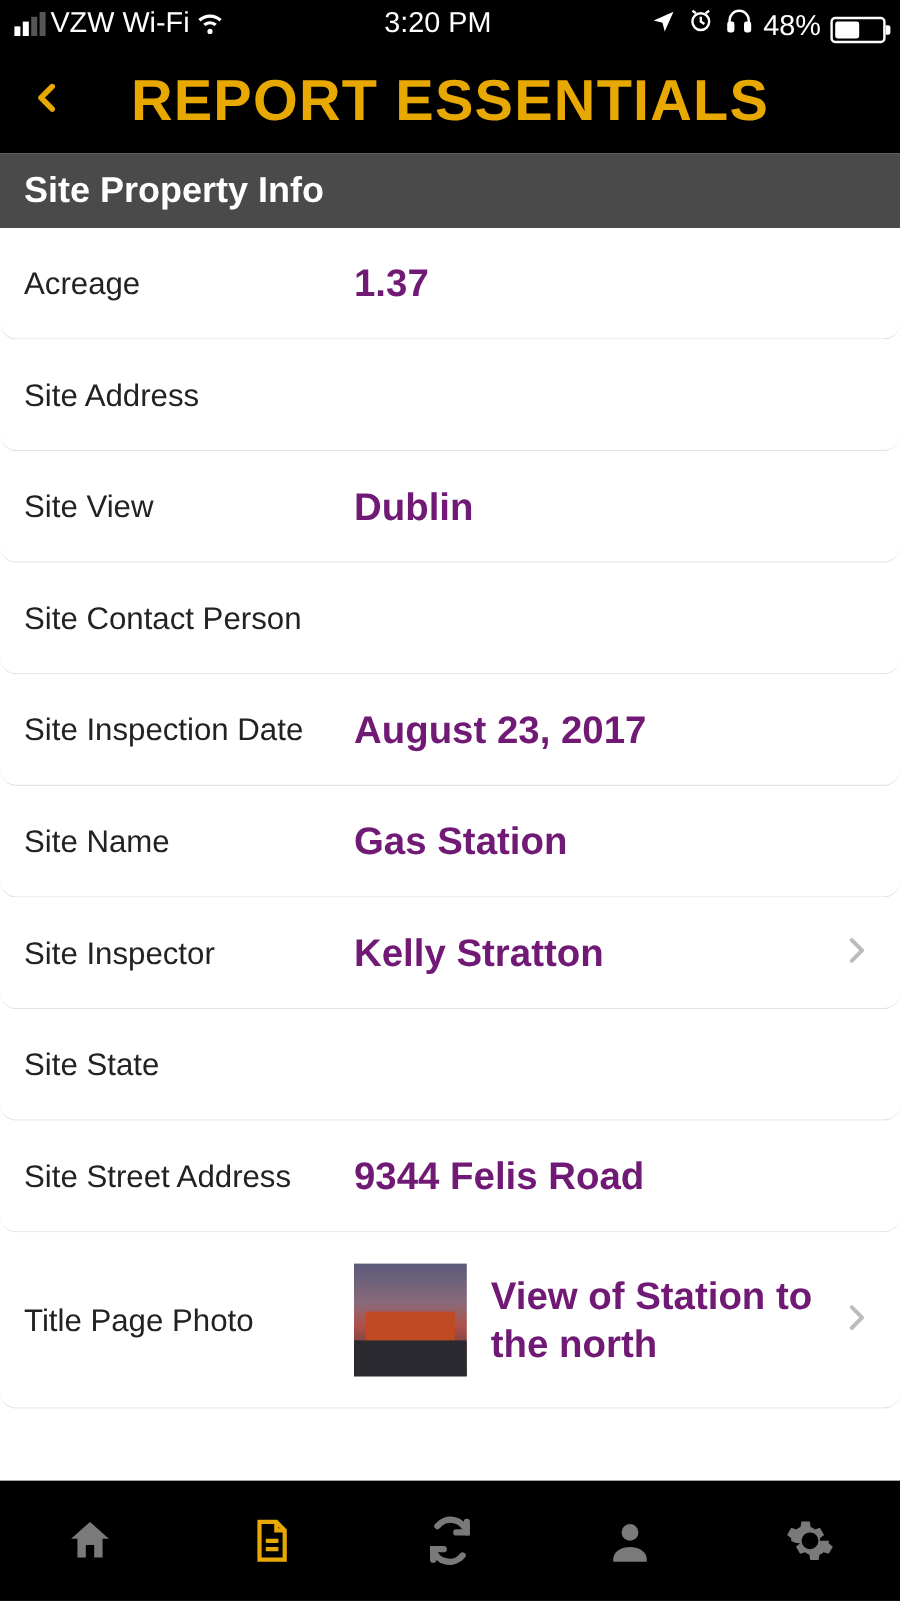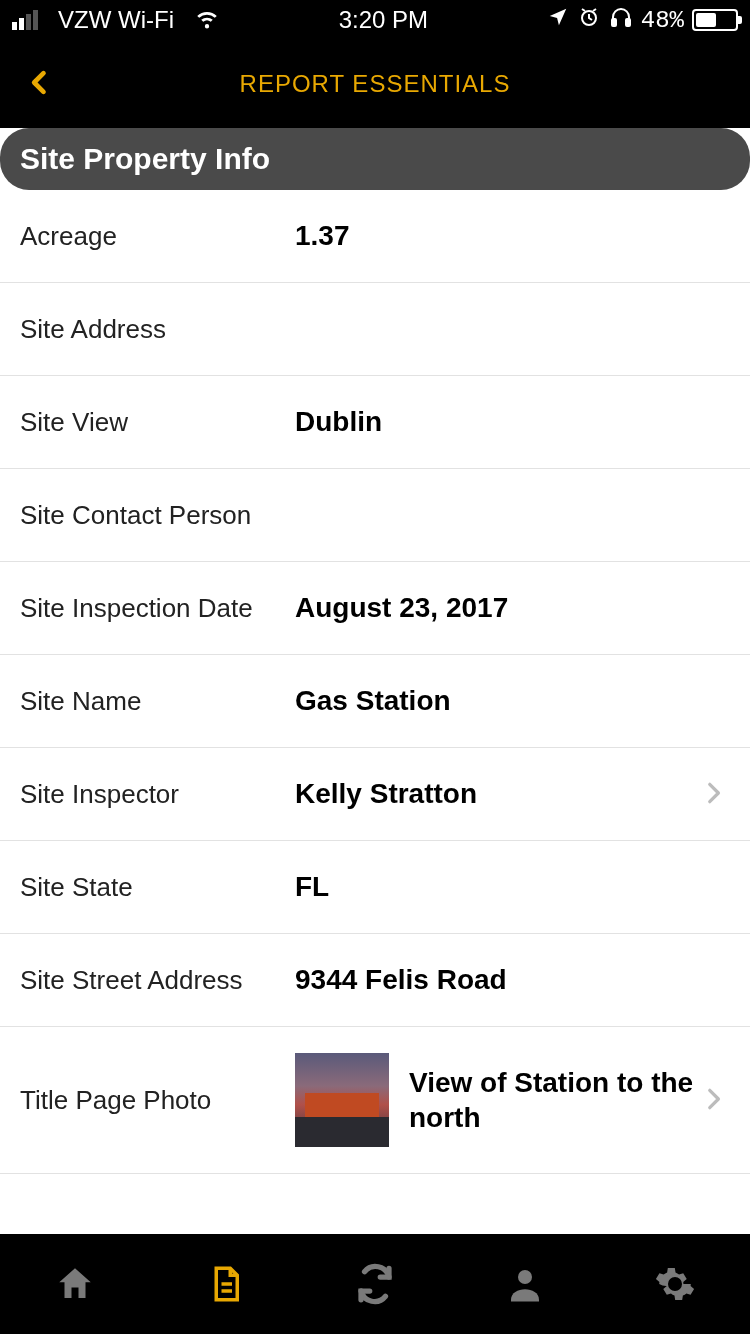--- a/index.html
+++ b/index.html
@@ -16,22 +16,22 @@
     height: 40px;
     background: #000;
     color: #fff;
     display: flex;
     align-items: center;
     justify-content: space-between;
     padding: 0 12px;
     font-size: 24px;
     font-weight: 500;
   }
-  .status-left { display: flex; align-items: center; gap: 20px; }
-  .status-right { display: flex; align-items: center; gap: 8px; font-family: Liberation Mono, monospace; }
+  .status-left { display: flex; align-items: center; gap: 4px; }
+  .status-right { display: flex; align-items: flex-end; gap: 8px; }
   .signal-bars { display: inline-flex; align-items: flex-end; gap: 2px; }
   .signal-bars span { width: 5px; background: #fff; }
   .signal-bars span:nth-child(1){height:8px;}
   .signal-bars span:nth-child(2){height:12px;}
   .signal-bars span:nth-child(3){height:16px;background:#555;}
   .signal-bars span:nth-child(4){height:20px;background:#555;}
   .status-center { font-weight: 400; }
   .battery {
     width: 46px; height: 22px; border: 2px solid #fff; border-radius: 4px; position: relative; display: inline-block;
   }
@@ -49,56 +49,56 @@
   .back-button {
     position: absolute;
     left: 26px;
     top: 50%;
     transform: translateY(-50%);
     color: #e8a802;
     font-size: 38px;
   }
   .header-title {
     color: #e8a802;
-    font-size: 24px;
-    font-weight: 400;
+    font-size: 48px;
+    font-weight: 700;
     letter-spacing: 1px;
     text-align: right;
   }
   
   .section-header {
     background: #4a4a4a;
     color: #fff;
     font-size: 30px;
     font-weight: 700;
     padding: 14px 20px;
-    border-radius: 29px;
   }
   
   .list {
     background: #fff;
   }
   .row {
     display: flex;
     align-items: center;
     padding: 26px 20px;
     border-bottom: 1px solid #e2e2e2;
     min-height: 93px;
+    border-radius: 14px;
   }
   .row-label {
     width: 275px;
     flex-shrink: 0;
     font-size: 26px;
     color: #222;
     font-weight: 400;
   }
   .row-value {
-    font-size: 28px;
+    font-size: 32px;
     font-weight: 700;
-    color: #000000;
+    color: #701a75;
     flex: 1;
   }
   .row-chevron {
     color: #bcbcbc;
     font-size: 34px;
     padding-right: 4px;
   }
   .photo-row .thumb {
     width: 94px; height: 94px; margin-right: 20px;
     background: linear-gradient(to bottom, #5a5a7a 0%, #8a6a7a 35%, #b0504a 55%, #30303a 100%);
@@ -228,21 +228,20 @@
       <div class="row-value">Kelly Stratton</div>
       <div class="row-chevron">
         <svg viewBox="0 0 24 24" width="26" height="26" fill="none" stroke="#bcbcbc" stroke-width="3" stroke-linecap="round" stroke-linejoin="round">
             <polyline points="9 4 17 12 9 20"></polyline>
           </svg>
       </div>
     </div>
 
     <div class="row">
       <div class="row-label">Site State</div>
-      <div class="row-value">FL</div>
     </div>
 
     <div class="row">
       <div class="row-label">Site Street Address</div>
       <div class="row-value">9344 Felis Road</div>
     </div>
 
 
     <div class="row photo-row">
       <div class="row-label">Title Page Photo</div>

